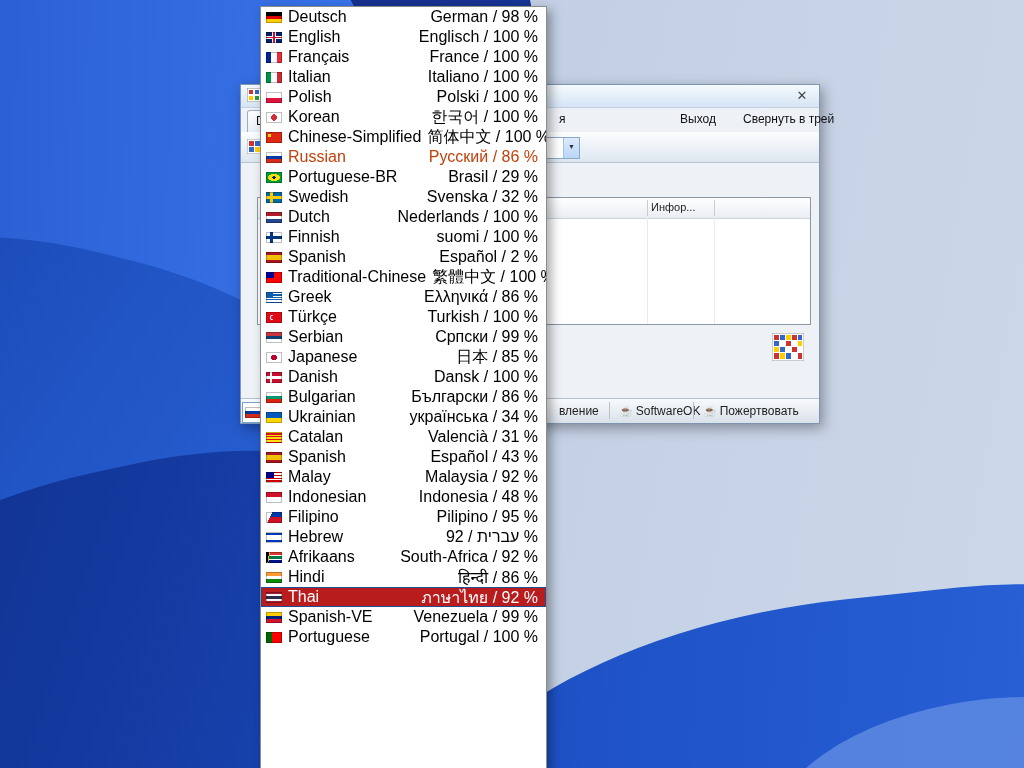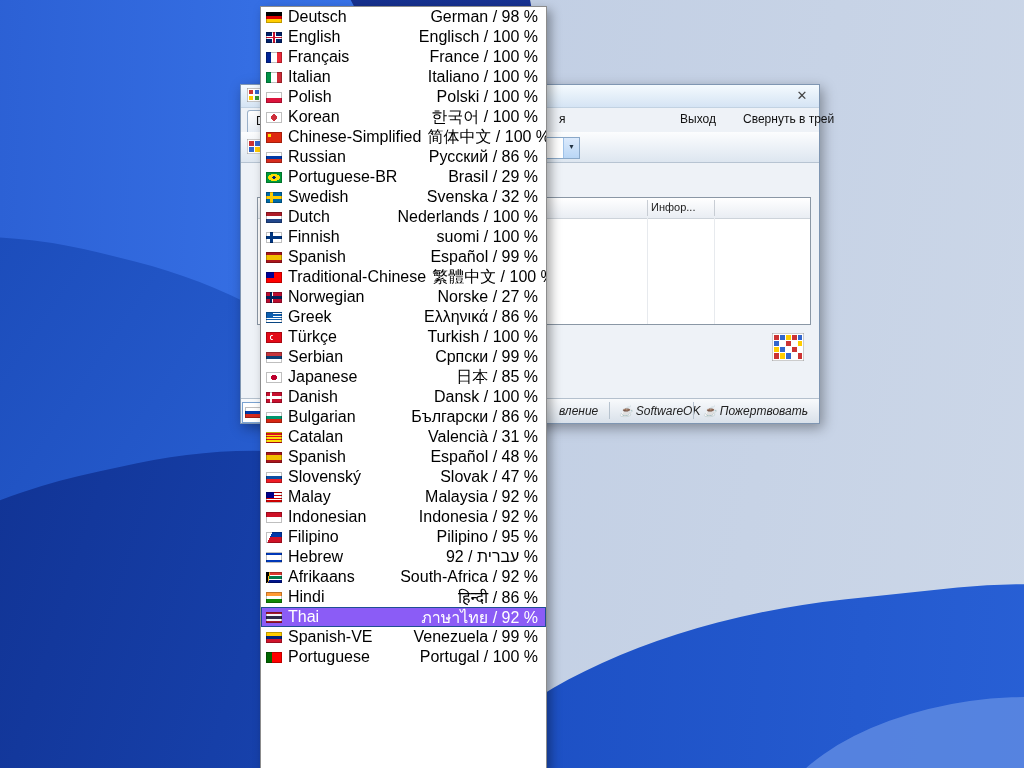--- a/index.html
+++ b/index.html
@@ -49,39 +49,39 @@
     background:linear-gradient(#ffffff,#e9edf3);border-bottom:1px solid #cdd3da;}
   .lp-col{position:absolute;left:389px;width:67px;padding:3px 4px 0 4px;font-size:11px;color:#222;
     overflow:hidden;white-space:nowrap;}
   .lp-hsep{position:absolute;top:2px;height:16px;width:1px;background:#c8cdd4;}
   .lp-sep{position:absolute;top:20px;bottom:0;width:1px;background:#e7eaee;}
   .sep-1{left:389px;} .sep-2{left:456px;}
   .lp-glyph{position:absolute;left:3px;top:110px;font-size:15px;color:#111;}
   .logo-grid{position:absolute;left:531px;top:248px;}
   .footerbar{position:absolute;left:0;bottom:0;right:0;height:24px;
     background:linear-gradient(#f8fafc,#d9e1ea);border-top:1px solid #b4c0cd;}
-  .fb-btn{position:absolute;top:5px;font-size:12px;color:#222;white-space:nowrap;font-style:italic;}
+  .fb-btn{position:absolute;top:5px;font-size:12px;color:#222;white-space:nowrap;}
   .fb-update{left:318px;}
   .fb-softwareok{left:378px;}
   .fb-donate{left:462px;}
   .fb-sep{position:absolute;top:3px;height:17px;width:1px;background:#b6c2ce;}
   .fbs-1{left:368px;} .fbs-2{left:452px;}
   .coffee{font-size:11px;margin-right:3px;}
   .lang-combo{position:absolute;left:1px;top:317px;width:34px;height:19px;background:#fff;
     border:1px solid #7aa2d0;display:flex;align-items:center;padding-left:2px;gap:1px;}
 
   
   .lang-menu{position:absolute;left:260px;top:6px;width:285px;height:761px;z-index:10;
     background:#fff;border:1px solid #8c8c8c;box-shadow:4px 4px 10px rgba(0,0,0,.35);
     overflow:hidden;font-size:16px;}
   .lm-row{display:flex;align-items:center;height:20px;padding:0 8px 0 5px;gap:6px;color:#000;}
   .lm-label{white-space:nowrap;}
   .lm-value{margin-left:auto;white-space:nowrap;text-align:right;}
-  .lm-row.dis{color:#000000;}
-  .lm-row.sel{background:#8b5cf6;color:#fff;box-shadow:inset 0 0 0 1px #1f4e94;}
+  .lm-row.dis{color:#c2410c;}
+  .lm-row.sel{background:#b91c1c;color:#fff;box-shadow:inset 0 0 0 1px #1f4e94;}
 
   
   .flag{width:16px;height:11px;flex:0 0 16px;box-shadow:inset 0 0 0 1px rgba(0,0,0,.25);}
   .f-de{background:linear-gradient(#000 0 33%,#dd0000 33% 66%,#ffcc00 66%);}
   .f-gb{background:
     linear-gradient(to bottom,transparent 0 41%,#c8102e 41% 59%,transparent 59%),
     linear-gradient(to right,transparent 0 44%,#c8102e 44% 56%,transparent 56%),
     linear-gradient(to bottom,transparent 0 34%,#fff 34% 66%,transparent 66%),
     linear-gradient(to right,transparent 0 38%,#fff 38% 62%,transparent 62%),#012169;}
   .f-fr{background:linear-gradient(to right,#002395 0 33%,#fff 33% 66%,#ed2939 66%);}
@@ -289,33 +289,28 @@
     <span class="lm-value">Nederlands / 100 %</span>
   </div>
       <div class="lm-row">
     <span class="flag f-fi"></span>
     <span class="lm-label">Finnish</span>
     <span class="lm-value">suomi / 100 %</span>
   </div>
       <div class="lm-row">
     <span class="flag f-es"></span>
     <span class="lm-label">Spanish</span>
-    <span class="lm-value">Español / 99 %</span>
+    <span class="lm-value">Español / 2 %</span>
   </div>
       <div class="lm-row">
     <span class="flag f-tw"></span>
     <span class="lm-label">Traditional-Chinese</span>
     <span class="lm-value">繁體中文 / 100 %</span>
   </div>
       <div class="lm-row">
-    <span class="flag f-no"></span>
-    <span class="lm-label">Norwegian</span>
-    <span class="lm-value">Norske / 27 %</span>
-  </div>
-      <div class="lm-row">
     <span class="flag f-gr"></span>
     <span class="lm-label">Greek</span>
     <span class="lm-value">Ελληνικά / 86 %</span>
   </div>
       <div class="lm-row">
     <span class="flag f-tr"></span>
     <span class="lm-label">Türkçe</span>
     <span class="lm-value">Turkish / 100 %</span>
   </div>
       <div class="lm-row">
@@ -332,43 +327,43 @@
     <span class="flag f-dk"></span>
     <span class="lm-label">Danish</span>
     <span class="lm-value">Dansk / 100 %</span>
   </div>
       <div class="lm-row">
     <span class="flag f-bg"></span>
     <span class="lm-label">Bulgarian</span>
     <span class="lm-value">Български / 86 %</span>
   </div>
       <div class="lm-row">
+    <span class="flag f-ua"></span>
+    <span class="lm-label">Ukrainian</span>
+    <span class="lm-value">українська / 34 %</span>
+  </div>
+      <div class="lm-row">
     <span class="flag f-ct"></span>
     <span class="lm-label">Catalan</span>
     <span class="lm-value">Valencià / 31 %</span>
   </div>
       <div class="lm-row">
     <span class="flag f-es"></span>
     <span class="lm-label">Spanish</span>
-    <span class="lm-value">Español / 48 %</span>
-  </div>
-      <div class="lm-row">
-    <span class="flag f-sk"></span>
-    <span class="lm-label">Slovenský</span>
-    <span class="lm-value">Slovak / 47 %</span>
+    <span class="lm-value">Español / 43 %</span>
   </div>
       <div class="lm-row">
     <span class="flag f-my"></span>
     <span class="lm-label">Malay</span>
     <span class="lm-value">Malaysia / 92 %</span>
   </div>
       <div class="lm-row">
     <span class="flag f-id"></span>
     <span class="lm-label">Indonesian</span>
-    <span class="lm-value">Indonesia / 92 %</span>
+    <span class="lm-value">Indonesia / 48 %</span>
   </div>
       <div class="lm-row">
     <span class="flag f-ph"></span>
     <span class="lm-label">Filipino</span>
     <span class="lm-value">Pilipino / 95 %</span>
   </div>
       <div class="lm-row">
     <span class="flag f-il"></span>
     <span class="lm-label">Hebrew</span>
     <span class="lm-value">עברית / 92 %</span>

